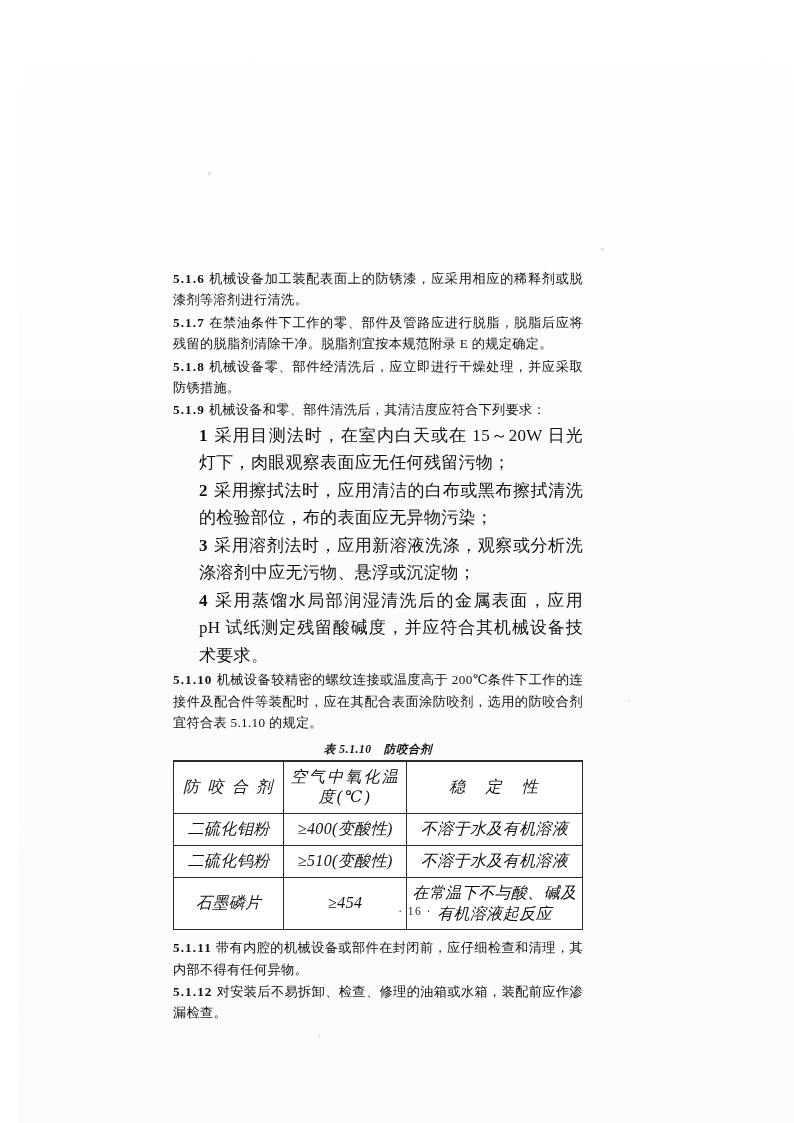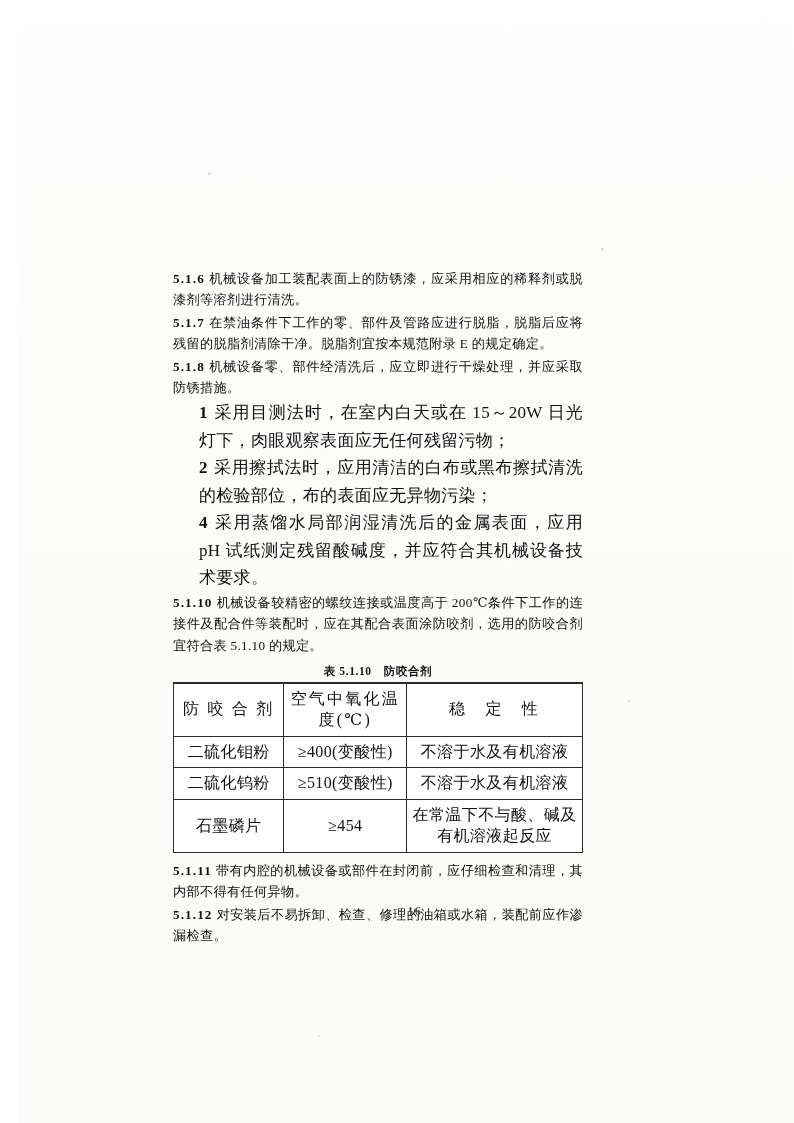--- a/index.html
+++ b/index.html
@@ -58,20 +58,21 @@
     padding-left: 26px;
     letter-spacing: 0.3px;
   }
   .item-num {
     font-weight: bold;
     margin-right: 6px;
   }
   .table-wrap {
     margin-top: 8px;
     margin-bottom: 7px;
+    font-style: italic;
   }
   .table-caption {
     font-size: 11.5px;
     font-weight: bold;
     text-align: center;
     letter-spacing: 0.6px;
     margin-bottom: 3px;
   }
   table.spec {
     border-collapse: collapse;
@@ -132,29 +133,35 @@
     </p>
 
     <p class="para">
       <span class="clause-num">5.1.7</span><span class="body-text">在禁油条件下工作的零、部件及管路应进行脱脂，脱脂后应将残留的脱脂剂清除干净。脱脂剂宜按本规范附录 E 的规定确定。</span>
     </p>
 
     <p class="para">
       <span class="clause-num">5.1.8</span><span class="body-text">机械设备零、部件经清洗后，应立即进行干燥处理，并应采取防锈措施。</span>
     </p>
 
+    <p class="para">
+      <span class="clause-num">5.1.9</span><span class="body-text">机械设备和零、部件清洗后，其清洁度应符合下列要求：</span>
+    </p>
 
     <p class="indent-item">
       <span class="item-num">1</span><span class="body-text">采用目测法时，在室内白天或在 15～20W 日光灯下，肉眼观察表面应无任何残留污物；</span>
     </p>
 
     <p class="indent-item">
       <span class="item-num">2</span><span class="body-text">采用擦拭法时，应用清洁的白布或黑布擦拭清洗的检验部位，布的表面应无异物污染；</span>
     </p>
 
+    <p class="indent-item">
+      <span class="item-num">3</span><span class="body-text">采用溶剂法时，应用新溶液洗涤，观察或分析洗涤溶剂中应无污物、悬浮或沉淀物；</span>
+    </p>
 
     <p class="indent-item">
       <span class="item-num">4</span><span class="body-text">采用蒸馏水局部润湿清洗后的金属表面，应用 pH 试纸测定残留酸碱度，并应符合其机械设备技术要求。</span>
     </p>
 
     <p class="para">
       <span class="clause-num">5.1.10</span><span class="body-text">机械设备较精密的螺纹连接或温度高于 200℃条件下工作的连接件及配合件等装配时，应在其配合表面涂防咬剂，选用的防咬合剂宜符合表 5.1.10 的规定。</span>
     </p>
 
     <div class="table-wrap">

